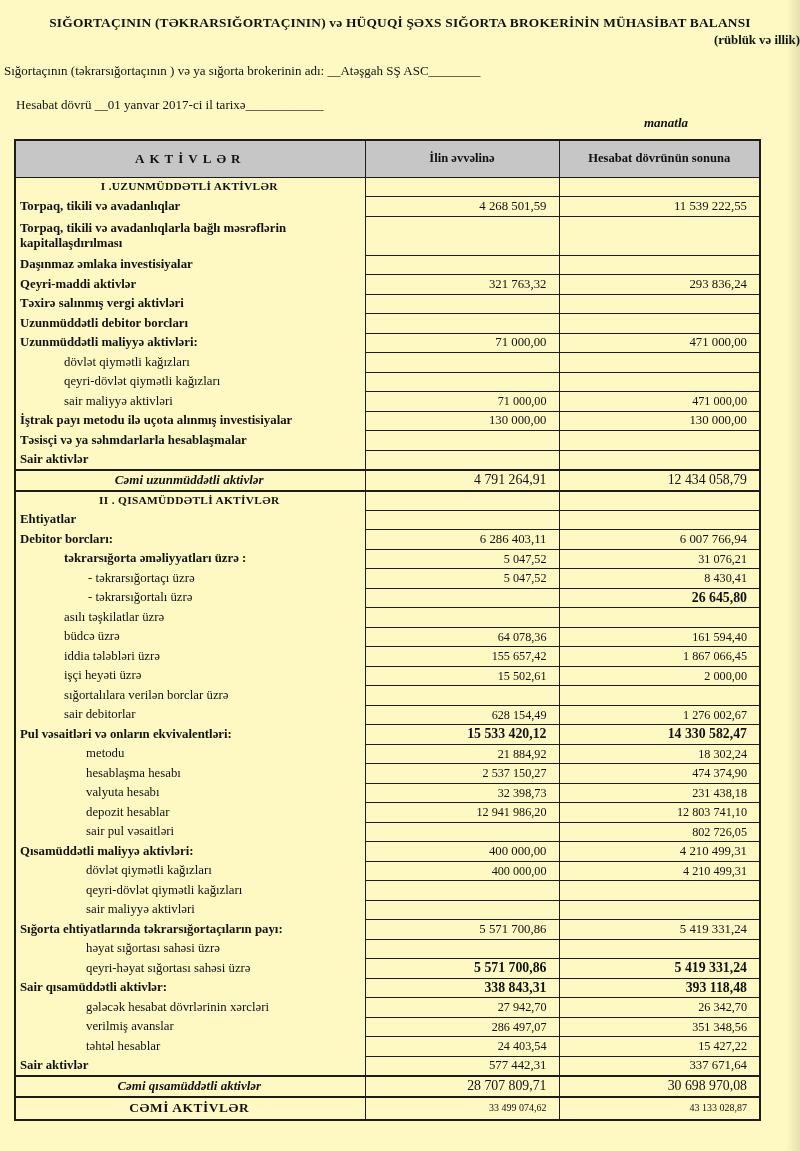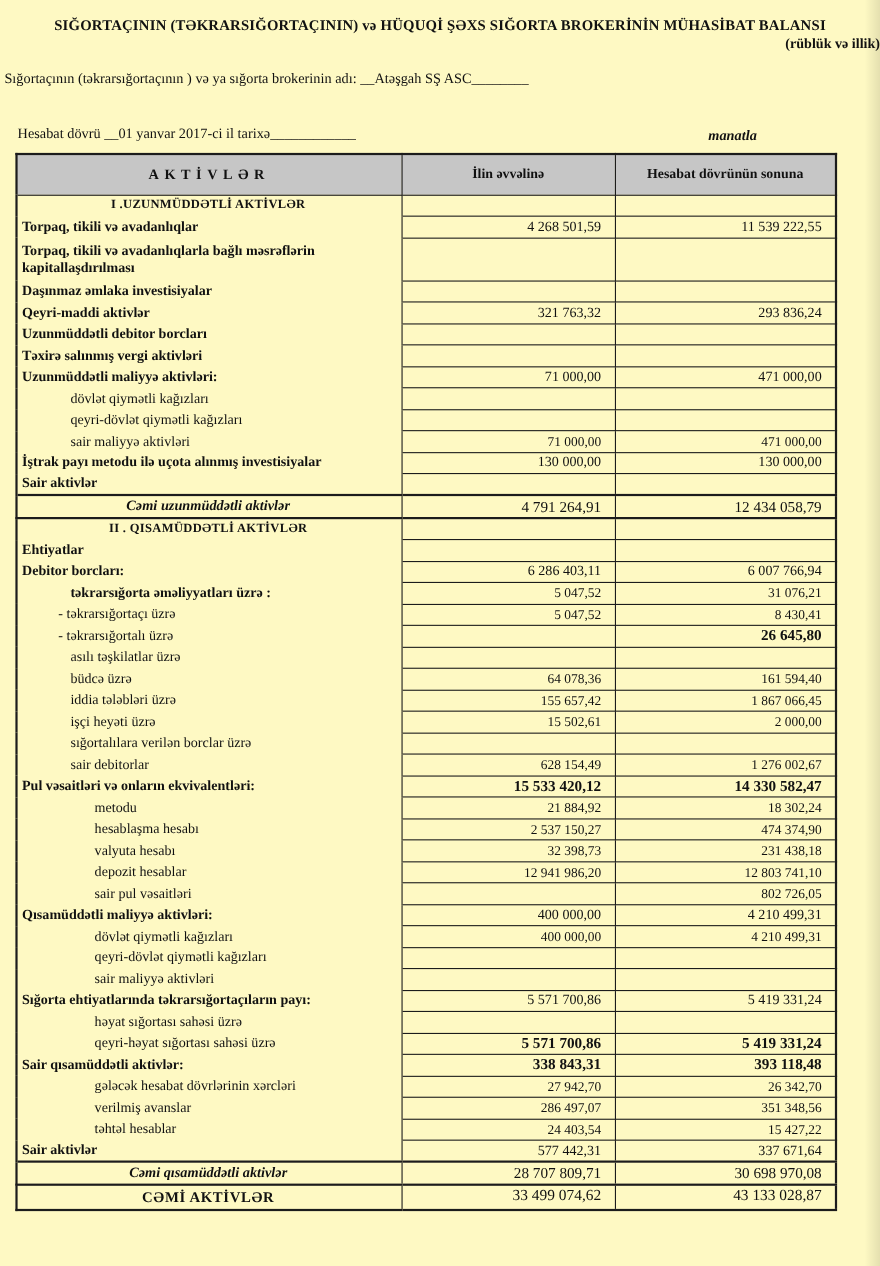--- a/index.html
+++ b/index.html
@@ -31,21 +31,21 @@
     text-align:center;font-weight:bold;font-size:13.4px;letter-spacing:0.2px;
   }
   .title2{
     position:absolute;top:33px;left:0;width:100%;
     text-align:right;font-weight:bold;font-size:12.8px;
   }
   .meta-insurer{
     position:absolute;top:63px;left:4px;font-size:13px;
   }
   .meta-period{
-    position:absolute;top:113px;left:16px;font-size:13px;
+    position:absolute;top:97px;left:16px;font-size:13px;
   }
   .currency-note{
     position:absolute;top:115px;right:112px;
     font-weight:bold;font-style:italic;font-size:13px;
   }
   table.balance{
     position:absolute;top:139px;left:14px;
     border-collapse:collapse;
     table-layout:fixed;
     width:745px;
@@ -89,34 +89,34 @@
   }
   
   tr.r-section td.lbl{
     text-align:center;font-weight:bold;font-size:11.4px;letter-spacing:0.3px;
   }
   tr.r-item td.lbl, tr.r-item2 td.lbl{font-weight:bold;}
   tr.r-item td.val{font-size:12.8px;}
   tr.r-item2{height:39px;}
   tr.r-sub td.lbl, tr.r-subbold td.lbl{padding-left:48px;font-weight:normal;}
   tr.r-subbold td.lbl{font-weight:bold;}
-  tr.r-dash td.lbl{padding-left:37px;font-weight:normal;}
+  tr.r-dash td.lbl{padding-left:72px;font-weight:normal;}
   tr.r-sub2 td.lbl{padding-left:70px;font-weight:normal;}
   tr.r-total{height:21px;}
   tr.r-total td{border-top:2px solid var(--border);border-bottom:2px solid var(--border);}
   tr.r-total td.lbl{
     text-align:center;font-weight:bold;font-style:italic;font-size:13px;
   }
   tr.r-total td.val{font-size:13.8px;}
   tr.r-grand{height:23px;}
   tr.r-grand td{border-top:2px solid var(--border);border-bottom:2px solid var(--border);}
   tr.r-grand td.lbl{
     text-align:center;font-weight:bold;font-size:13.4px;letter-spacing:0.6px;
   }
-  tr.r-grand td.val{font-size:14px;padding-left:36px;}
+  tr.r-grand td.val{font-size:10px;padding-left:36px;}
   tr.em td.val{font-size:13.8px;font-weight:600;}
 </style>
 </head>
 <body>
 
 <div class="page">
 
   <div class="title1">SIĞORTAÇININ (TƏKRARSIĞORTAÇININ) və HÜQUQİ ŞƏXS SIĞORTA BROKERİNİN MÜHASİBAT BALANSI</div>
   <div class="title2">(rüblük və illik)</div>
 
@@ -157,26 +157,26 @@
           <td class="lbl">Daşınmaz əmlaka investisiyalar</td>
           <td class="val"></td>
           <td class="val"></td>
         </tr>
         <tr class="r-item">
           <td class="lbl">Qeyri-maddi aktivlər</td>
           <td class="val">321 763,32</td>
           <td class="val">293 836,24</td>
         </tr>
         <tr class="r-item">
+          <td class="lbl">Təxirə salınmış vergi aktivləri</td>
+          <td class="val"></td>
+          <td class="val"></td>
+        </tr>
+        <tr class="r-item">
           <td class="lbl">Uzunmüddətli debitor borcları</td>
-          <td class="val"></td>
-          <td class="val"></td>
-        </tr>
-        <tr class="r-item">
-          <td class="lbl">Təxirə salınmış vergi aktivləri</td>
           <td class="val"></td>
           <td class="val"></td>
         </tr>
         <tr class="r-item">
           <td class="lbl">Uzunmüddətli maliyyə aktivləri:</td>
           <td class="val">71 000,00</td>
           <td class="val">471 000,00</td>
         </tr>
         <tr class="r-sub">
           <td class="lbl">dövlət qiymətli kağızları</td>
@@ -190,20 +190,25 @@
         </tr>
         <tr class="r-sub">
           <td class="lbl">sair maliyyə aktivləri</td>
           <td class="val">71 000,00</td>
           <td class="val">471 000,00</td>
         </tr>
         <tr class="r-item">
           <td class="lbl">İştrak payı metodu ilə uçota alınmış investisiyalar</td>
           <td class="val">130 000,00</td>
           <td class="val">130 000,00</td>
+        </tr>
+        <tr class="r-item">
+          <td class="lbl">Təsisçi və ya səhmdarlarla hesablaşmalar</td>
+          <td class="val"></td>
+          <td class="val"></td>
         </tr>
         <tr class="r-item">
           <td class="lbl">Sair aktivlər</td>
           <td class="val"></td>
           <td class="val"></td>
         </tr>
         <tr class="r-total">
           <td class="lbl">Cəmi uzunmüddətli aktivlər</td>
           <td class="val">4 791 264,91</td>
           <td class="val">12 434 058,79</td>

